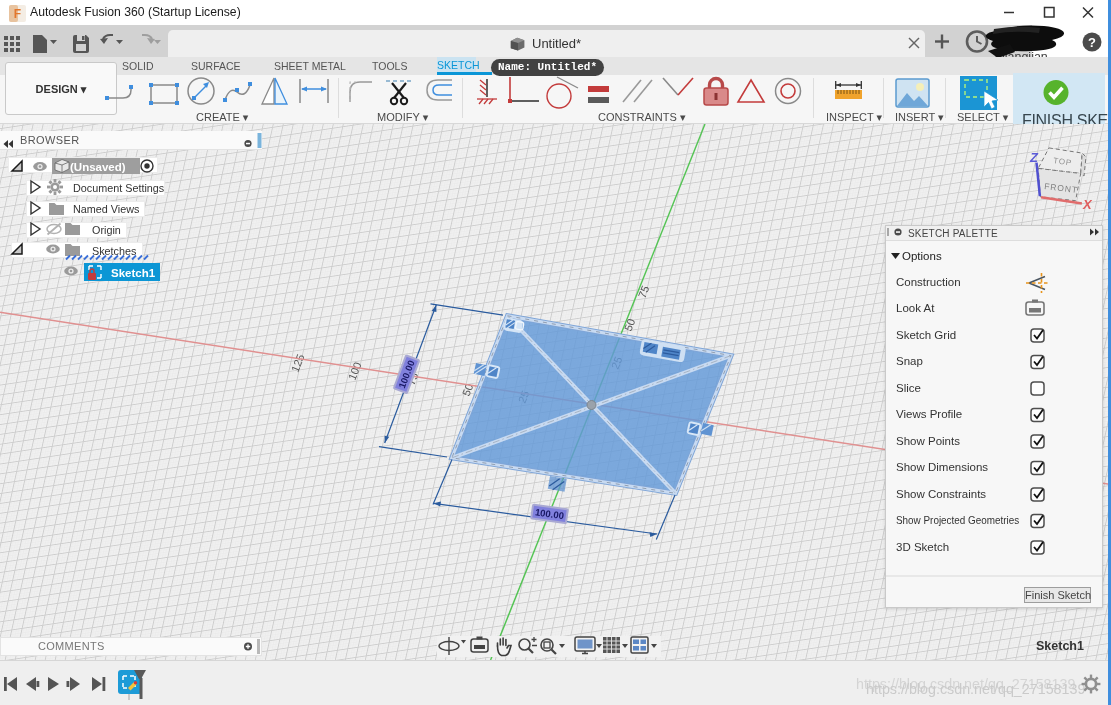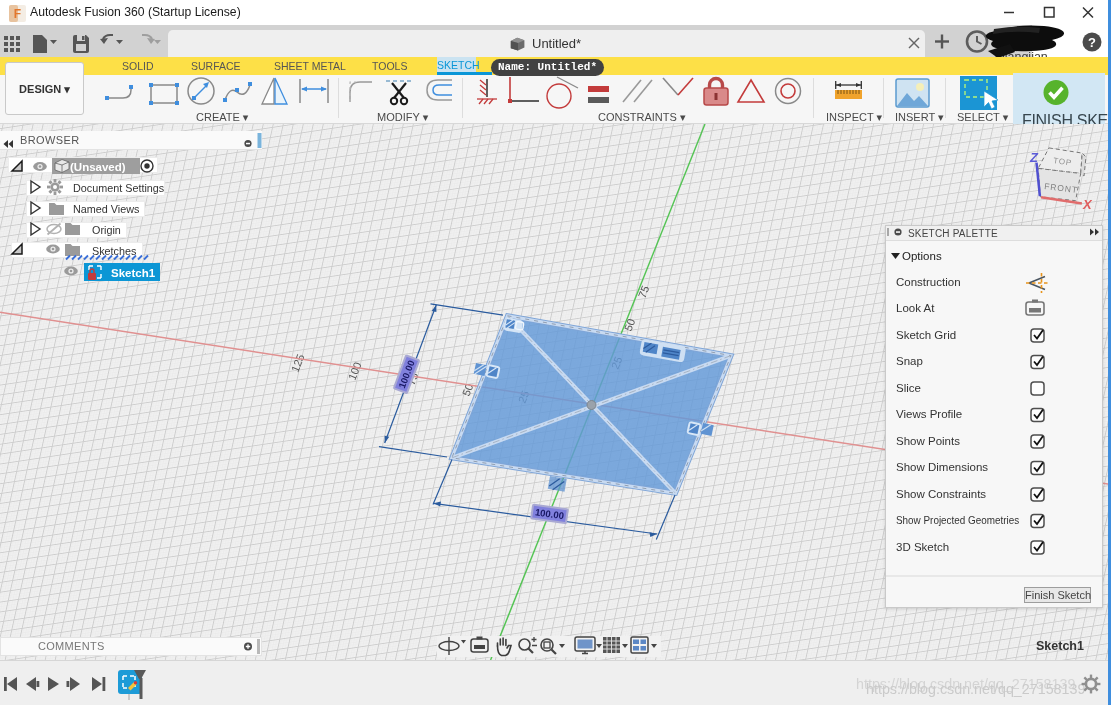--- a/index.html
+++ b/index.html
@@ -6,28 +6,28 @@
 .abs{position:absolute}
 
 #titlebar{top:0;left:0;width:1111px;height:25px;background:#fff}
 #title{left:30px;top:5px;font-size:12.2px;color:#1b1b1b}
 
 #tabrow{top:25px;left:0;width:1032px;height:32px;background:#d2d2d2}
 #doctab{left:168px;top:5px;width:757px;height:27px;background:#efefef;border-radius:5px 5px 0 0}
 #tabname{left:532px;top:11px;font-size:13px;color:#333}
 #username{left:995px;top:11px;font-size:12.5px;color:#3a3a3a}
 
-#ribbontabs{top:57px;left:0;width:1111px;height:18px;background:#fde047}
+#ribbontabs{top:57px;left:0;width:1111px;height:18px;background:#e5e5e5}
 .rtab{top:3px;font-size:10.5px;color:#555}
 #sketchtab{left:437px;top:0;width:39px;height:18px;background:#cbe3f1;color:#0a96d7;font-size:10.5px;text-align:center;line-height:17px}
 #sketchunderline{left:437px;top:15px;width:55px;height:3px;background:#0a96d7}
 #tooltip{left:491px;top:59px;width:113px;height:17px;background:#424242;border-radius:9px;color:#fff;font-family:"Liberation Mono",monospace;font-size:11px;font-weight:bold;text-align:center;line-height:17px;z-index:30}
 
 #toolbar{top:75px;left:0;width:1111px;height:49px;background:#f6f6f6;border-bottom:1px solid #d8d8d8}
-#designbox{left:5px;top:-13px;width:79px;height:53px;background:#f9f9f9;border:1px solid #c9c9c9;border-radius:3px;font-size:11px;font-weight:bold;color:#333;text-align:center;line-height:53px}
+#designbox{left:5px;top:-13px;width:112px;height:53px;background:#f9f9f9;border:1px solid #c9c9c9;border-radius:3px;font-size:11px;font-weight:bold;color:#333;text-align:center;line-height:53px}
 .tlabel{top:36px;font-size:11px;color:#4a4a4a;white-space:nowrap}
 .tdiv{top:3px;width:1px;height:40px;background:#ddd}
 #finishbg{left:1013px;top:-2px;width:92px;height:51px;background:#d2e7f4}
 
 #canvas{top:124px;left:0;width:1111px;height:536px}
 
 #bheader{left:0;top:131px;width:262px;height:19px;background:#fafafa;border-bottom:1px solid #e3e3e3}
 #btext{left:20px;top:134px;font-size:11px;color:#555;letter-spacing:.4px}
 .trow{position:absolute;background:#fff;border:1px solid #ececec;height:16px}
 

